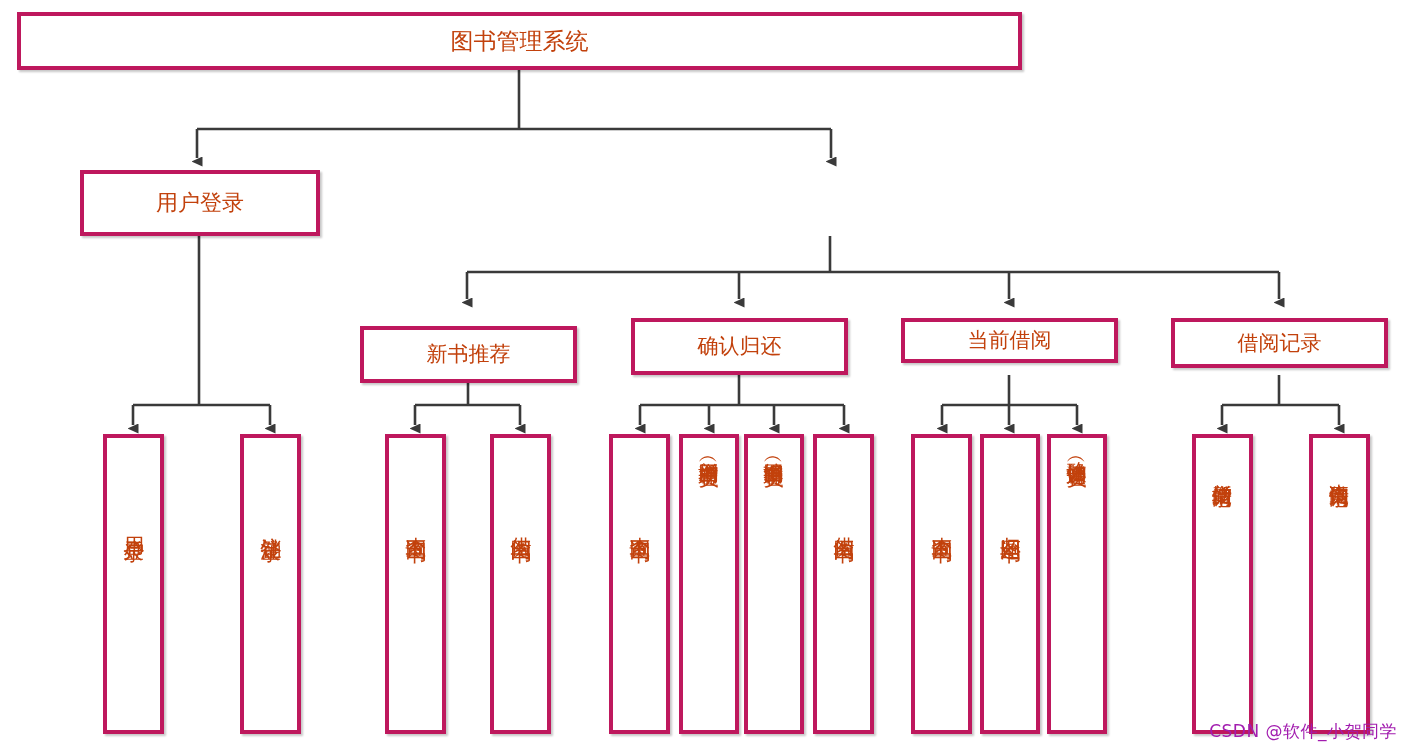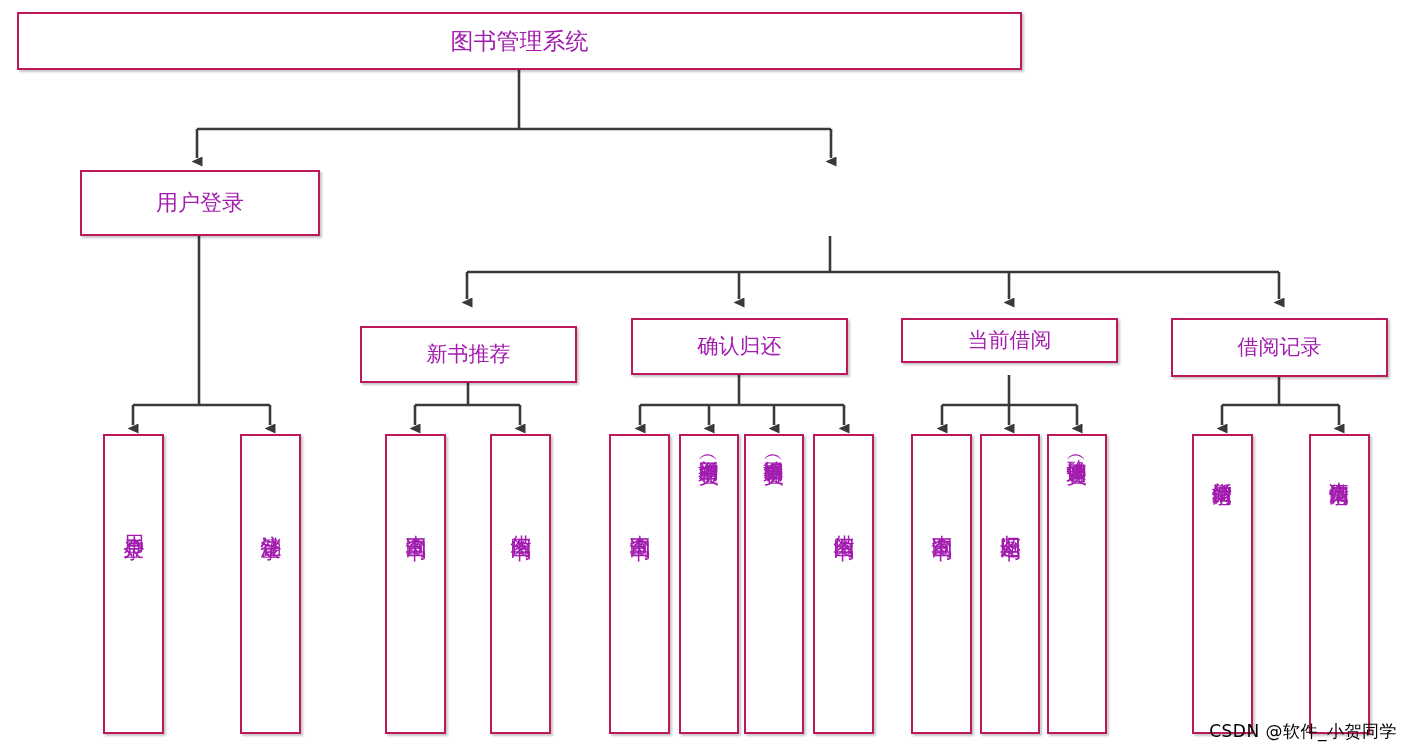--- a/index.html
+++ b/index.html
@@ -21,26 +21,26 @@
     position: absolute;
     left: 0;
     top: 0;
     width: 1405px;
     height: 747px;
   }
   .node-box {
     position: absolute;
     box-sizing: border-box;
     background: #ffffff;
-    border: 2px solid #be185d;
+    border: 4px solid #be185d;
     box-shadow: 2px 2px 2px rgba(0,0,0,0.22);
     display: flex;
     align-items: center;
     justify-content: center;
-    color: #a21caf;
+    color: #c2410c;
   }
   .node-label {
     display: block;
     text-align: center;
     line-height: 1.15;
     white-space: nowrap;
   }
   .node-root .node-label {
     font-size: 23px;
   }
@@ -65,21 +65,21 @@
   }
   .node-leaf.leaf-tall .node-label {
     font-size: 20px;
     letter-spacing: 1px;
   }
   .watermark {
     position: absolute;
     right: 8px;
     bottom: 4px;
     font-size: 17px;
-    color: #000000;
+    color: #a21caf;
     white-space: nowrap;
     letter-spacing: 0.5px;
   }
 </style>
 </head>
 <body>
 
 <div id="stage">
 
   <svg id="diagram-svg" viewBox="0 0 1405 747" xmlns="http://www.w3.org/2000/svg">
@@ -144,21 +144,21 @@
 
   <div class="node-box node-l3" style="left:360px; top:318px; width:217px; height:57px;margin-top:8px;">
     <span class="node-label">新书推荐</span>
   </div>
   <div class="node-box node-l3" style="left:631px; top:318px; width:217px; height:57px;">
     <span class="node-label">确认归还</span>
   </div>
   <div class="node-box node-l3" style="left:901px; top:318px; width:217px; height:45px;">
     <span class="node-label">当前借阅</span>
   </div>
-  <div class="node-box node-l3" style="left:1171px; top:318px; width:217px; height:59px;">
+  <div class="node-box node-l3" style="left:1171px; top:318px; width:217px; height:50px;">
     <span class="node-label">借阅记录</span>
   </div>
 
   <div class="node-box node-leaf" style="left:103px; top:434px; width:61px; height:300px; padding-top:82px;">
     <span class="node-label">用户登录</span>
   </div>
   <div class="node-box node-leaf" style="left:240px; top:434px; width:61px; height:300px; padding-top:82px;">
     <span class="node-label">注销登录</span>
   </div>
 

